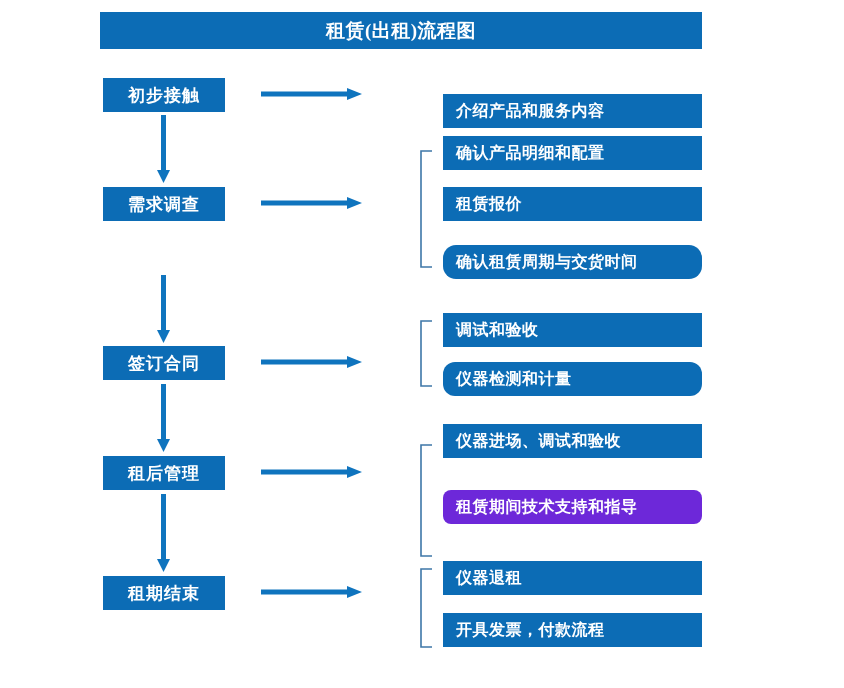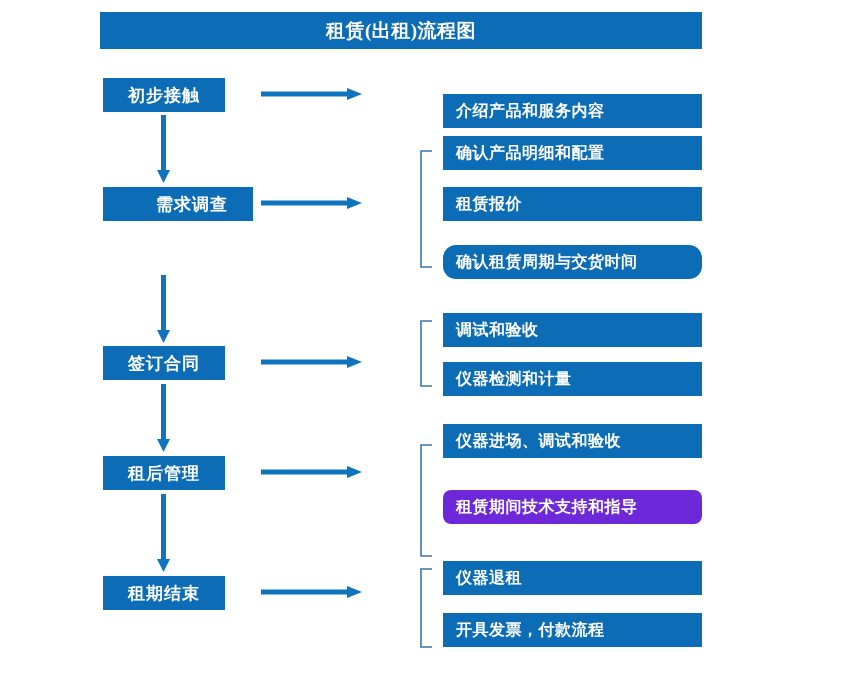--- a/index.html
+++ b/index.html
@@ -85,32 +85,32 @@
 </style>
 </head>
 <body>
 
 <div id="canvas">
 
   <div class="title-bar">租赁(出租)流程图</div>
 
   <div id="stages-layer">
       <div class="stage-box" style="top: 78px; background: rgb(12, 108, 181);">初步接触</div>
-      <div class="stage-box" style="top: 187px; background: rgb(12, 108, 181); padding-left: 28px;">需求调查</div>
+      <div class="stage-box" style="top: 187px; background: rgb(12, 108, 181);">需求调查</div>
       <div class="stage-box" style="top: 346px; background: rgb(12, 108, 181);">签订合同</div>
       <div class="stage-box" style="top: 456px; background: rgb(12, 108, 181);">租后管理</div>
       <div class="stage-box" style="top: 576px; background: rgb(12, 108, 181); text-align: right;">租期结束</div>
     </div>
   <div id="tasks-layer">
       <div class="task-box" style="top: 78px; background: rgb(12, 108, 181); margin-top: 16px;">介绍产品和服务内容</div>
       <div class="task-box" style="top: 136px; background: rgb(12, 108, 181);">确认产品明细和配置</div>
       <div class="task-box" style="top: 187px; background: rgb(12, 108, 181);">租赁报价</div>
       <div class="task-box" style="top: 245px; background: rgb(12, 108, 181); border-radius: 13px;">确认租赁周期与交货时间</div>
       <div class="task-box" style="top: 313px; background: rgb(12, 108, 181);">调试和验收</div>
-      <div class="task-box" style="top: 362px; background: rgb(12, 108, 181);">仪器检测和计量</div>
+      <div class="task-box" style="top: 362px; background: rgb(12, 108, 181); border-radius: 12px;">仪器检测和计量</div>
       <div class="task-box" style="top: 424px; background: rgb(12, 108, 181);">仪器进场、调试和验收</div>
       <div class="task-box" style="top: 490px; background: #6d28d9; border-radius: 8px;">租赁期间技术支持和指导</div>
       <div class="task-box" style="top: 561px; background: rgb(12, 108, 181);">仪器退租</div>
       <div class="task-box" style="top: 613px; background: rgb(12, 108, 181);">开具发票，付款流程</div>
     </div>
   <div id="arrows-layer">
       <div class="arrow-h" style="left: 261px; top: 87px;">
         <svg width="102" height="16" viewBox="0 0 102 16">
           <rect x="0" y="4.5" width="88" height="5" fill="#0F74BE"></rect>
           <polygon points="86,1 101,7 86,13" fill="#0F74BE"></polygon>

